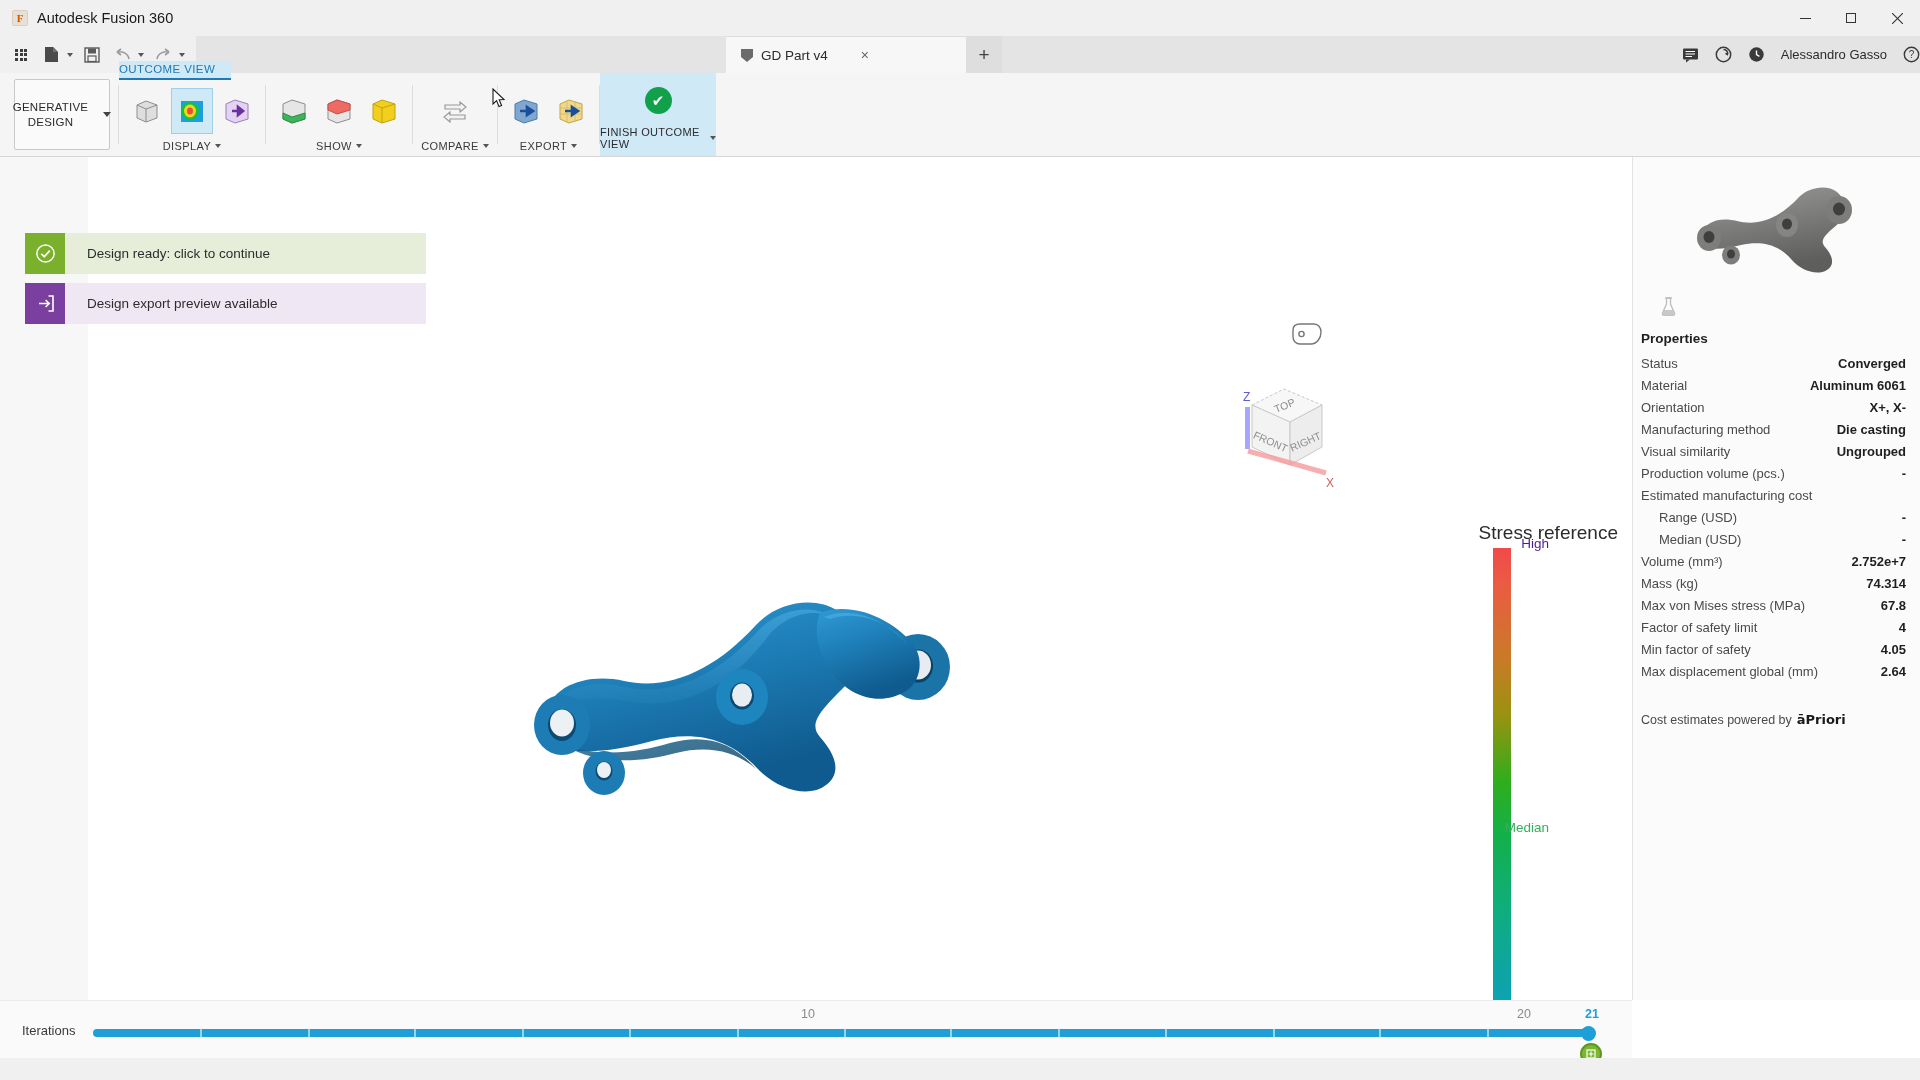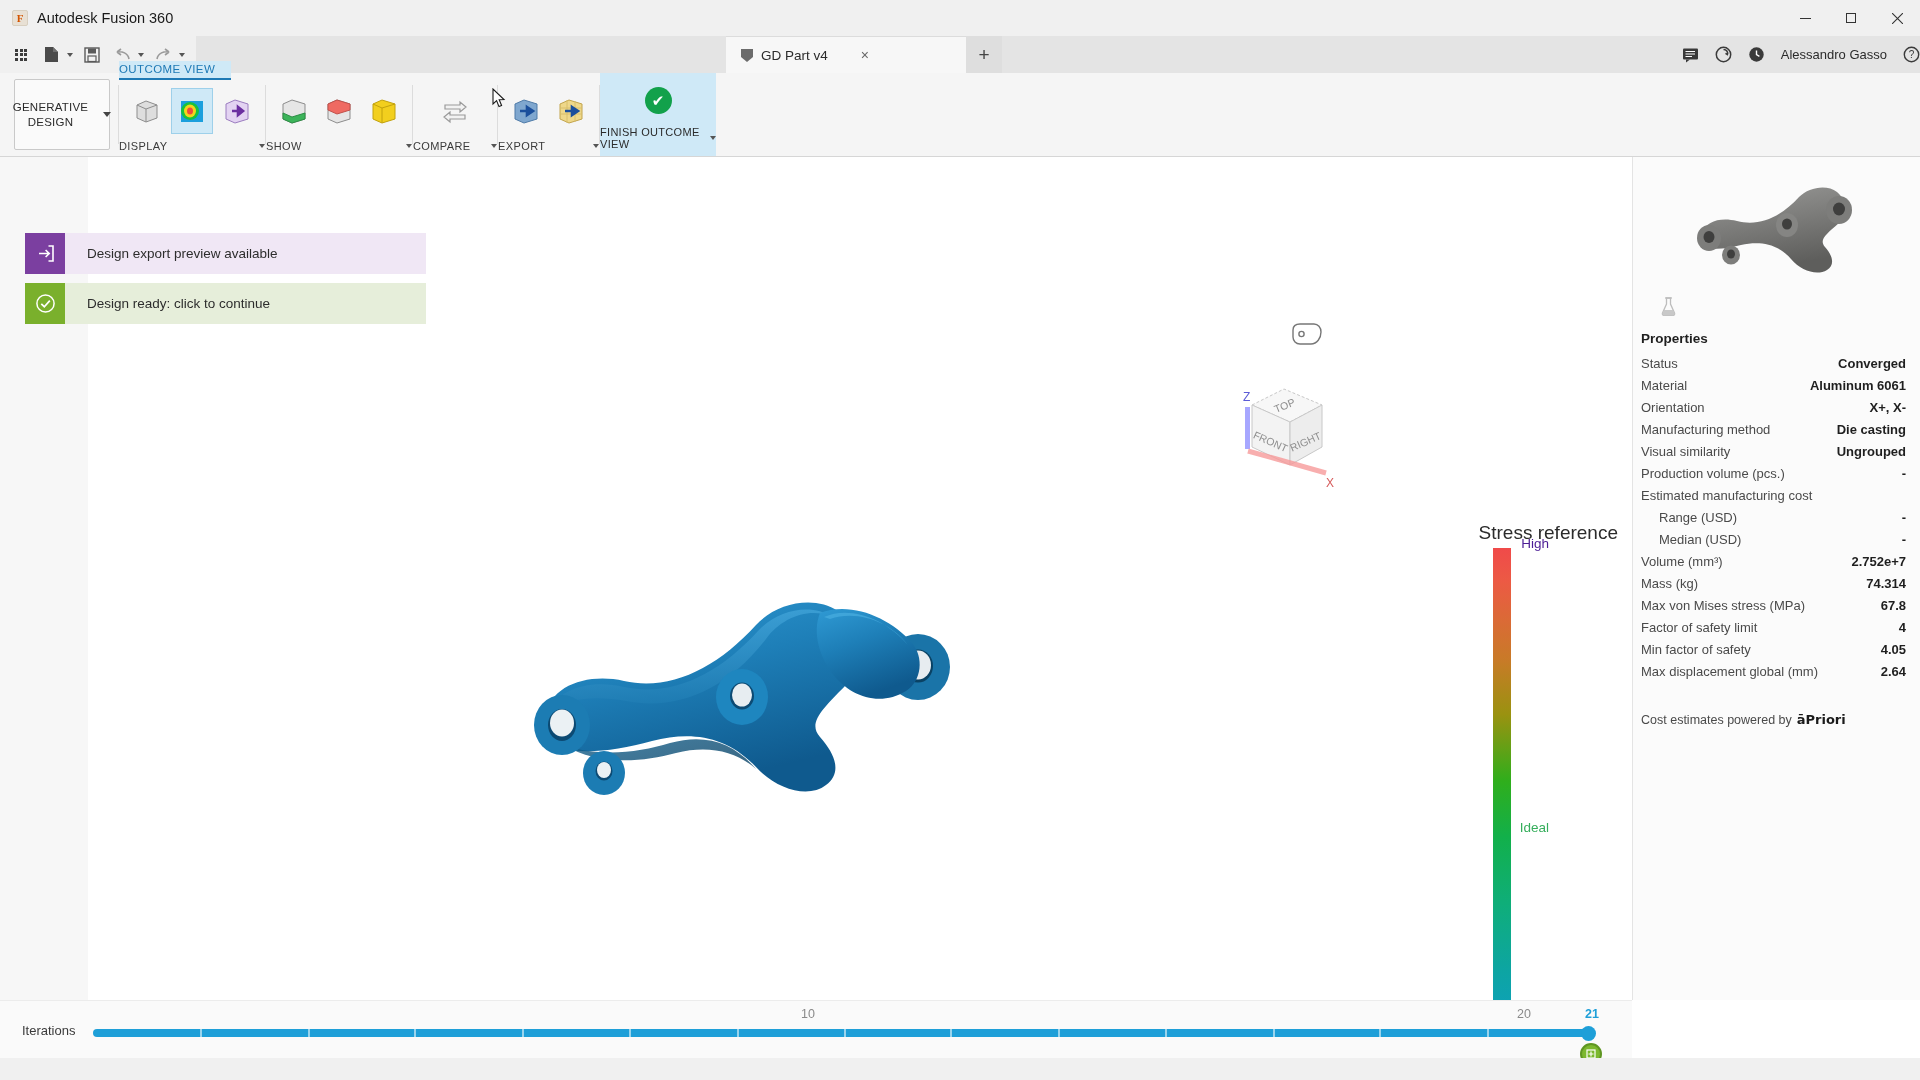--- a/index.html
+++ b/index.html
@@ -90,21 +90,21 @@
     letter-spacing: .2px;
   }
   .ws-caret { width: 0; height: 0; border-left: 4px solid transparent;
     border-right: 4px solid transparent; border-top: 5px solid #444; }
 
   .panel { display: flex; flex-direction: column; position: relative; }
   .panel-items { display: flex; align-items: flex-start; padding-top: 16px;
     gap: 5px; padding-left: 8px; padding-right: 8px; flex: 1; }
   .panel-label {
     height: 20px; font-size: 11px; color: #3a3a3a; letter-spacing: .4px;
-    display: flex; align-items: center; justify-content: space-between; gap: 4px;
+    display: flex; align-items: center; justify-content: center; gap: 4px;
   }
   .panel-sep { width: 1px; background: #dcdcdc; margin: 12px 0; }
   .pl-caret { width: 0; height: 0; border-left: 3.5px solid transparent;
     border-right: 3.5px solid transparent; border-top: 4px solid #555; }
 
   .cmd {
     width: 40px; height: 44px; display: flex; align-items: center;
     justify-content: center;
   }
   .cmd.selected { background: #cfe9f7; outline: 1px solid #9ed0ea; }
@@ -483,37 +483,37 @@
         <span>FINISH OUTCOME VIEW</span>
         <span class="pl-caret"></span>
       </div>
     </div>
   </div>
 
   <div class="canvas">
     <div class="canvas-leftband"></div>
 
     <div class="notifs">
+      <div class="notif green">
+        <div class="notif-icon">
+          <svg width="21" height="21" viewBox="0 0 21 21">
+            <circle cx="10.5" cy="10.5" r="8.6" fill="none" stroke="#fff" stroke-width="1.5"></circle>
+            <path d="M6.3 10.8 L9.3 13.7 L14.8 7.6" fill="none" stroke="#fff" stroke-width="1.7"></path>
+          </svg>
+        </div>
+        <div class="notif-body">Design ready: click to continue</div>
+      </div>
       <div class="notif purple">
         <div class="notif-icon">
           <svg width="21" height="21" viewBox="0 0 21 21">
             <path d="M13.5 3 H18 V18 H13.5" fill="none" stroke="#fff" stroke-width="1.6"></path>
             <path d="M4 10.5 H14 M10.6 7 L14.2 10.5 L10.6 14" fill="none" stroke="#fff" stroke-width="1.6"></path>
           </svg>
         </div>
         <div class="notif-body">Design export preview available</div>
-      </div>
-      <div class="notif green">
-        <div class="notif-icon">
-          <svg width="21" height="21" viewBox="0 0 21 21">
-            <circle cx="10.5" cy="10.5" r="8.6" fill="none" stroke="#fff" stroke-width="1.5"></circle>
-            <path d="M6.3 10.8 L9.3 13.7 L14.8 7.6" fill="none" stroke="#fff" stroke-width="1.7"></path>
-          </svg>
-        </div>
-        <div class="notif-body">Design ready: click to continue</div>
       </div>
     </div>
 
     <svg style="position:absolute;left:520px;top:420px;" width="540" height="280" viewBox="0 0 540 280">
       <defs>
         <linearGradient id="gmain" x1="0" y1="0" x2="0.4" y2="1">
           <stop offset="0%" stop-color="#2f9ad4"></stop>
           <stop offset="45%" stop-color="#1e7fb8"></stop>
           <stop offset="100%" stop-color="#0f5a8e"></stop>
         </linearGradient>
@@ -585,21 +585,21 @@
         <path d="M26 76 L104 98" stroke="#f79a9a" stroke-width="5" opacity=".8"></path>
         <text x="21" y="26" font-size="12" fill="#5b5bd6" font-family="Liberation Sans, sans-serif">Z</text>
         <text x="104" y="112" font-size="12" fill="#d65b5b" font-family="Liberation Sans, sans-serif">X</text>
       </svg>
     </div>
 
     <div class="legend">
       <div class="legend-title">Stress reference</div>
       <div class="legend-bar"></div>
       <div class="legend-lbl legend-high">High</div>
-      <div class="legend-lbl legend-ideal">Ideal</div>
+      <div class="legend-lbl legend-ideal">Median</div>
 
     </div>
 
   </div>
 
   <div class="rightpanel">
     <div class="preview-thumb">
       <svg width="180" height="100" viewBox="0 0 180 100">
         <defs>
           <linearGradient id="pg" x1="0" y1="0" x2="0.3" y2="1">

